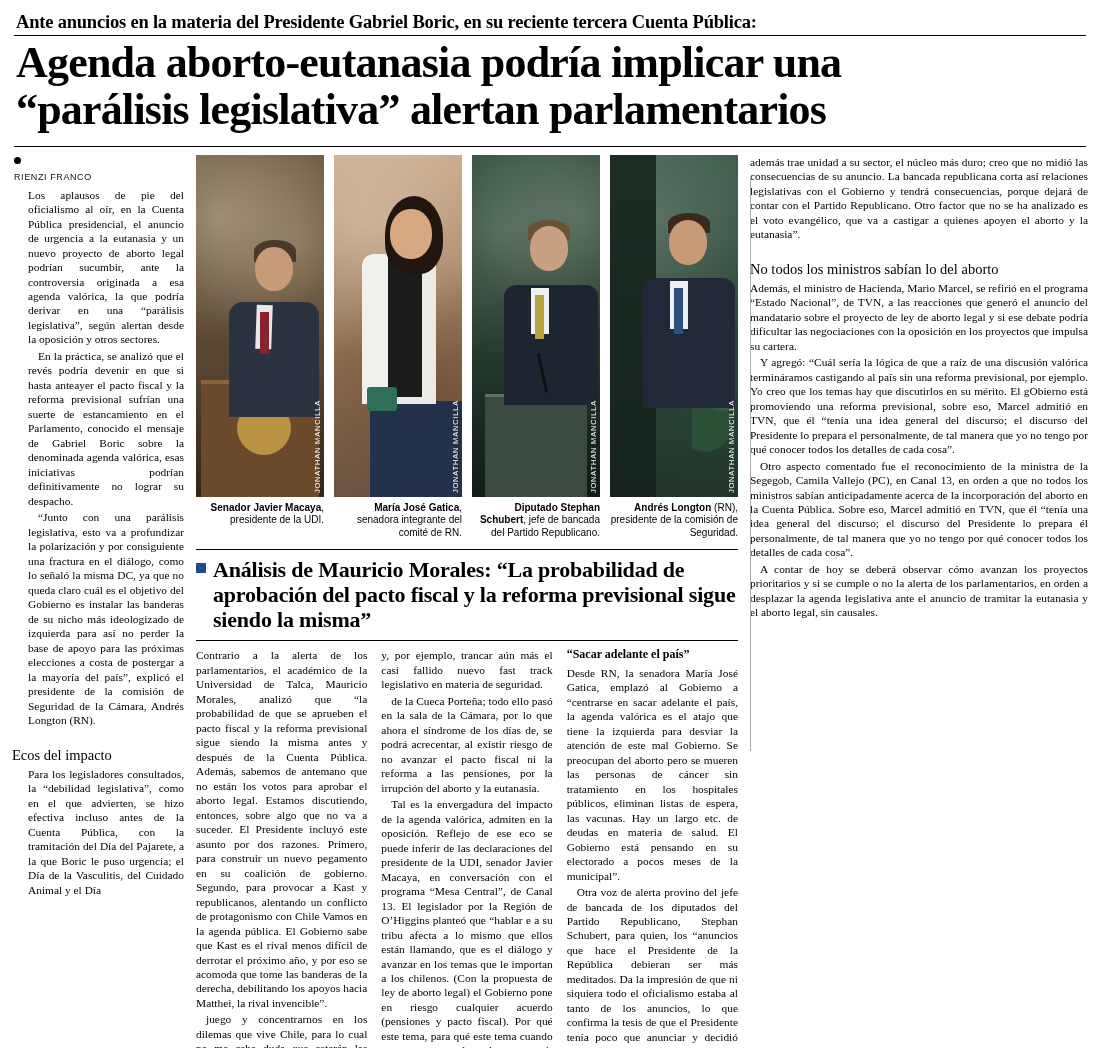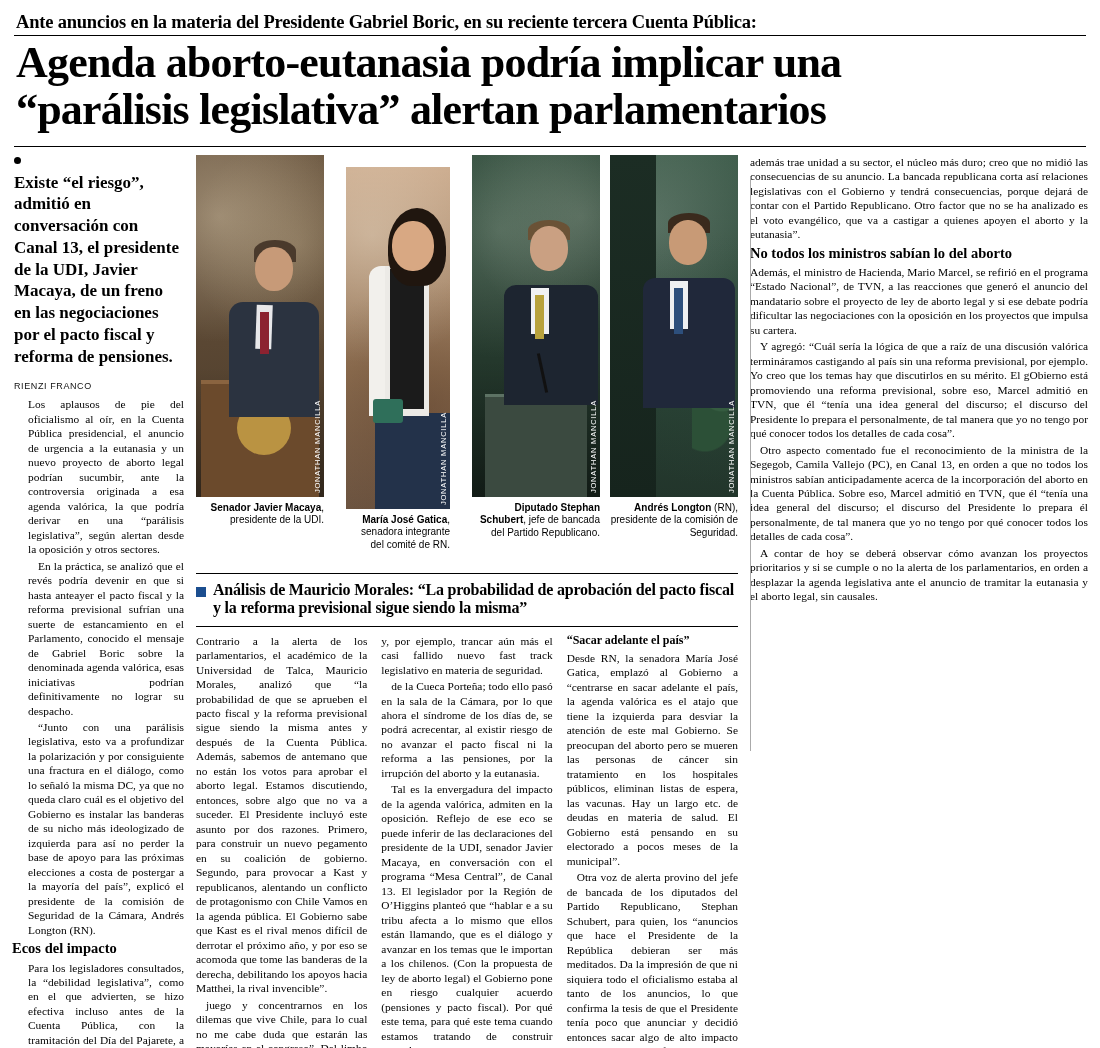--- a/index.html
+++ b/index.html
@@ -77,24 +77,24 @@
     font-size: 11.4px;
     line-height: 1.27;
     text-align: justify;
     hyphens: auto;
   }
   .col-text p { margin: 0 0 0 16px; text-indent: 10px; }
   .col-text p.first { text-indent: 0; }
   .col-text p + p { margin-top: 2px; }
   .subhead {
     font-family: "Liberation Serif", serif;
-    font-weight: bold;
+    font-weight: normal;
     font-size: 14.5px;
     line-height: 1.12;
-    margin: 3px 0 4px 0;
+    margin: 19px 0 4px 0;
   }
 
   
   .photos {
     display: grid;
     grid-template-columns: repeat(4, 1fr);
     gap: 0 10px;
   }
   .photo-card { position: relative; text-align: right; }
   .photo {
@@ -126,21 +126,21 @@
   .analysis-rule { border-top: 1px solid #000; margin: 10px 0 7px 0; }
   .analysis-head {
     display: flex;
     gap: 7px;
     align-items: flex-start;
   }
   .sq { width: 10px; height: 10px; background: #1b4e8f; margin-top: 6px; flex: 0 0 auto; }
   .analysis-title {
     font-family: "Liberation Serif", serif;
     font-weight: bold;
-    font-size: 16px;
+    font-size: 22px;
     line-height: 1.14;
     letter-spacing: -0.2px;
   }
   .analysis-rule2 { border-top: 1px solid #000; margin: 8px 0 7px 0; }
 
   .three-col {
     column-count: 3;
     column-gap: 14px;
     column-rule: none;
     font-size: 11.4px;
@@ -244,21 +244,20 @@
   <h1 class="headline">
     <span class="l1">Agenda aborto-eutanasia podría implicar una</span>
     <span class="l2">“parálisis legislativa” alertan parlamentarios</span>
   </h1>
   <div class="rule-under-headline"></div>
 
   <div class="body-grid">
 
     <div>
       <div class="lede-dot"></div>
-      <div class="lede">Existe “el riesgo”, admitió en conversación con Canal 13, el presidente de la UDI, Javier Macaya, de un freno en las negociaciones por el pacto fiscal y reforma de pensiones.</div>
       <div class="byline">RIENZI FRANCO</div>
       <div class="col-text">
         <p class="first">Los aplausos de pie del oficialismo al oír, en la Cuenta Pública presidencial, el anuncio de urgencia a la eutanasia y un nuevo proyecto de aborto legal podrían sucumbir, ante la controversia originada a esa agenda valórica, la que podría derivar en una “parálisis legislativa”, según alertan desde la oposición y otros sectores.</p>
         <p>En la práctica, se analizó que el revés podría devenir en que si hasta anteayer el pacto fiscal y la reforma previsional sufrían una suerte de estancamiento en el Parlamento, conocido el mensaje de Gabriel Boric sobre la denominada agenda valórica, esas iniciativas podrían definitivamente no lograr su despacho.</p>
         <p>“Junto con una parálisis legislativa, esto va a profundizar la polarización y por consiguiente una fractura en el diálogo, como lo señaló la misma DC, ya que no queda claro cuál es el objetivo del Gobierno es instalar las banderas de su nicho más ideologizado de izquierda para así no perder la base de apoyo para las próximas elecciones a costa de postergar a la mayoría del país”, explicó el presidente de la comisión de Seguridad de la Cámara, Andrés Longton (RN).</p>
         <div class="subhead">Ecos del impacto</div>
         <p class="first">Para los legisladores consultados, la “debilidad legislativa”, como en el que advierten, se hizo efectiva incluso antes de la Cuenta Pública, con la tramitación del Día del Pajarete, a la que Boric le puso urgencia; el Día de la Vasculitis, del Cuidado Animal y el Día</p>
       </div>
     </div>
 
@@ -276,21 +275,21 @@
             <div class="figure p1-tie"></div>
             <div class="figure p1-hair"></div>
             <div class="figure p1-head"></div>
             <div class="credit">JONATHAN MANCILLA</div>
           </div>
           <figcaption class="caption">
             <b>Senador Javier Macaya</b><span>, presidente de la UDI.</span>
           </figcaption>
         </figure>
 
-        <figure class="photo-card" style="margin:12px">
+        <figure class="photo-card" style="margin:0">
           <div class="photo ph2">
             <div class="blur b2"></div>
             <div class="figure p2-skirt"></div>
             <div class="figure p2-jacket-l"></div>
             <div class="figure p2-jacket-r"></div>
             <div class="figure p2-inner"></div>
             <div class="figure p2-bag"></div>
             <div class="figure p2-hair"></div>
             <div class="figure p2-head"></div>
             <div class="credit">JONATHAN MANCILLA</div>

